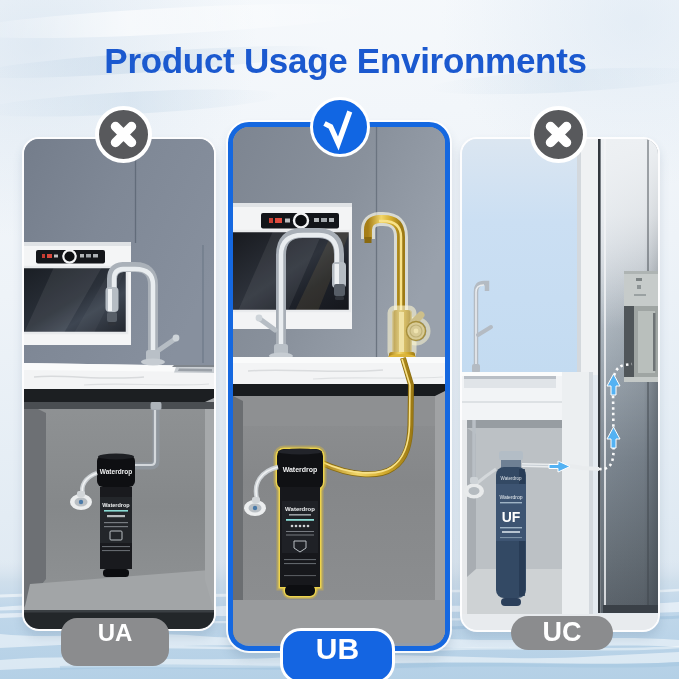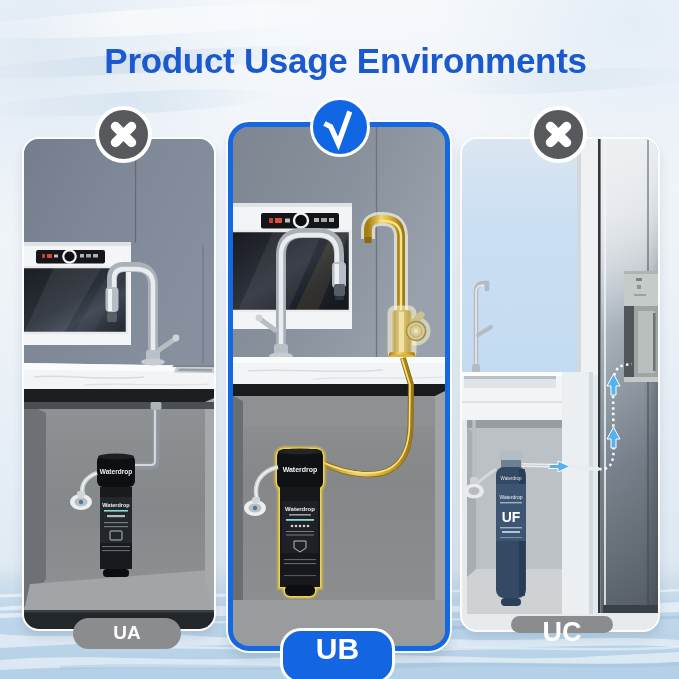--- a/index.html
+++ b/index.html
@@ -18,23 +18,23 @@
   .pL{left:22px;top:137px;width:194px;height:494px;border:2px solid #fdfdfe;border-radius:17px;box-sizing:border-box;background:#8b9aab;box-shadow:0 6px 10px rgba(70,100,130,.16);}
   .pM{left:228px;top:122px;width:222px;height:529px;border:5px solid #1568e0;border-radius:21px;box-sizing:border-box;background:#929ca9;box-shadow:0 0 0 2px rgba(255,255,255,.9),0 7px 12px rgba(60,90,120,.2);}
   .pR{left:460px;top:137px;width:200px;height:495px;border:2px solid #fdfdfe;border-radius:17px;box-sizing:border-box;background:#e4eaf0;box-shadow:0 6px 10px rgba(70,100,130,.16);}
   .panel svg{position:absolute;left:0;top:0;}
   .badge{position:absolute;border-radius:50%;box-sizing:border-box;}
   .bx1{left:95px;top:106px;width:57px;height:57px;border:4px solid #fff;background:#58595c;}
   .bx2{left:530px;top:106px;width:57px;height:57px;border:4px solid #fff;background:#58595c;}
   .bck{left:310px;top:97px;width:60px;height:60px;border:3px solid #fff;background:#1166e3;}
   .badge svg{position:absolute;left:0;top:0;}
   .pill{position:absolute;box-sizing:border-box;color:#fff;font-weight:bold;text-align:center;transform:translateZ(0);}
-  .pua{left:73px;top:618px;width:108px;height:31px;border-radius:16px;background:#8b8c8e;font-size:19px;line-height:30px;}
+  .pua{left:61px;top:618px;width:108px;height:48px;border-radius:16px;background:#8b8c8e;font-size:24px;line-height:30px;}
   .pub{left:280px;top:628px;width:115px;height:56px;border-radius:21px;background:#1465e2;border:3px solid #fff;font-size:30px;line-height:35px;}
-  .puc{left:511px;top:616px;width:102px;height:17px;border-radius:17px;background:#8b8c8e;font-size:27px;line-height:33px;}
+  .puc{left:511px;top:616px;width:102px;height:34px;border-radius:17px;background:#8b8c8e;font-size:27px;line-height:33px;}
 </style>
 </head>
 <body>
 <div class="stage">
   <div class="tint1"></div>
     <div class="tint2"></div>
   <div class="streak" style="left:-40px;top:8px;width:420px;height:26px;transform:rotate(-3deg);background:linear-gradient(90deg,rgba(255,255,255,.0),rgba(255,255,255,.6) 40%,rgba(255,255,255,0));"></div>
   <div class="streak" style="left:-30px;top:52px;width:360px;height:20px;transform:rotate(-4deg);background:linear-gradient(90deg,rgba(186,208,228,.0),rgba(186,208,228,.4) 45%,rgba(186,208,228,0));"></div>
   <div class="streak" style="left:-20px;top:92px;width:300px;height:22px;transform:rotate(-3deg);background:linear-gradient(90deg,rgba(199,218,234,.0),rgba(199,218,234,.45) 50%,rgba(199,218,234,0));"></div>
   <div class="streak" style="right:-30px;top:70px;width:280px;height:22px;transform:rotate(-3deg);background:linear-gradient(90deg,rgba(205,222,236,.0),rgba(205,222,236,.38) 50%,rgba(205,222,236,0));"></div>

